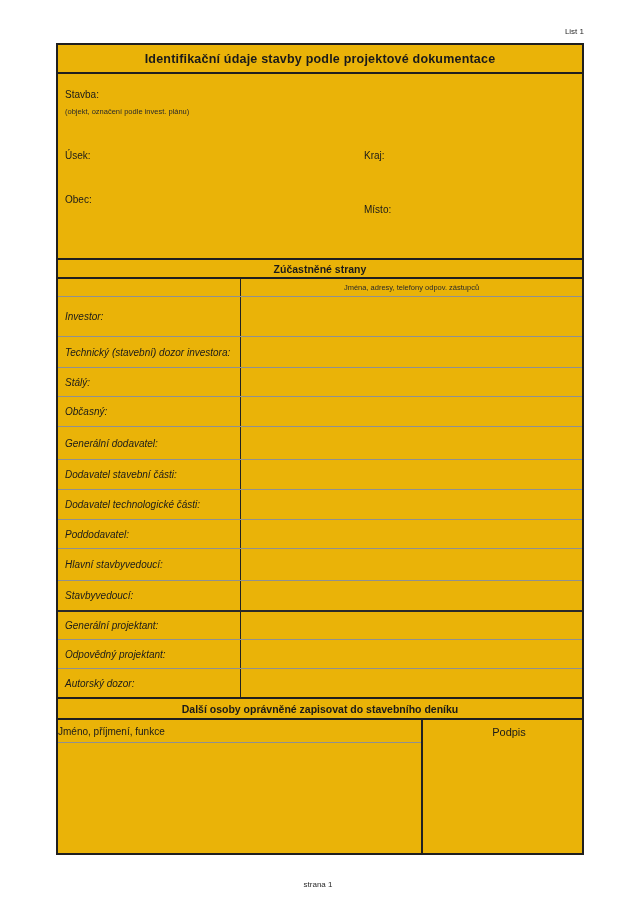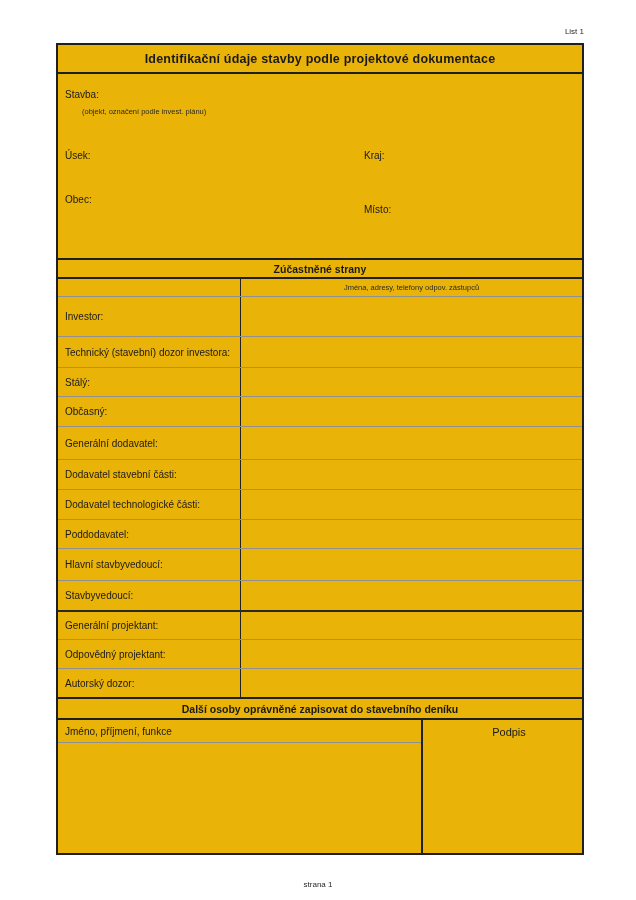--- a/index.html
+++ b/index.html
@@ -21,52 +21,52 @@
     background:#eab308;
   }
   .title-row {
     height:29px; border-bottom:2px solid #1f1f1f;
     display:flex; align-items:center; justify-content:center;
     font-size:12.5px; font-weight:bold; letter-spacing:0.2px;
   }
   .info-section { height:184px; position:relative; font-size:10px; }
   .info-section .lbl { position:absolute; white-space:nowrap; }
   .lbl-stavba { left:7px; top:15px; }
-  .lbl-stavba-note { left:7px; top:33px; font-size:7.5px; color:#2a2a2a;margin-left:17px; }
+  .lbl-stavba-note { left:7px; top:33px; font-size:7.5px; color:#2a2a2a; }
   .lbl-usek { left:7px; top:76px; }
   .lbl-kraj { left:306px; top:76px; }
   .lbl-obec { left:7px; top:120px; }
   .lbl-misto { left:306px; top:130px; }
   .band {
     border-top:2px solid #1f1f1f; border-bottom:2px solid #1f1f1f;
     display:flex; align-items:center; justify-content:center;
     font-weight:bold; font-size:10.5px;
   }
   .band-parties { height:21px; }
   .band-others { height:23px; }
   .phead { height:17px; display:flex; }
   .phead .phl { width:182px; }
   .phead .phr {
     flex:1; border-left:1px solid #222;
     display:flex; align-items:center; justify-content:center;
     font-size:7.5px; color:#2a2a2a;text-align:right;
   }
-  .prow { display:flex; border-top:1px solid #909090; }
+  .prow { display:flex; border-top:1px solid #909090;font-style:italic; }
   .prow.thick { border-top:2px solid #2a2a2a; }
   .plabel {
     width:182px; padding-left:7px;
     display:flex; align-items:center;
     font-size:10px; white-space:nowrap; overflow:hidden;
   }
   .pvalue { flex:1; border-left:1px solid #222; }
   .footer-table { flex:1; display:flex; }
   .ft-left { width:363px; display:flex; flex-direction:column; }
   .ft-left-head {
     height:23px; border-bottom:1px solid #909090;
-    padding-left:7px; display:flex; align-items:center; font-size:10px;
+    display:flex; align-items:center; font-size:10px;
   }
   .ft-left-blank { flex:1; }
   .ft-right { flex:1; border-left:2px solid #222; display:flex; flex-direction:column; }
   .ft-right-head {
     height:23px; display:flex; align-items:center; justify-content:center;
     font-size:11px;
     margin-left:13px;
   }
   .ft-right-blank { flex:1; }
   .strana-label {

